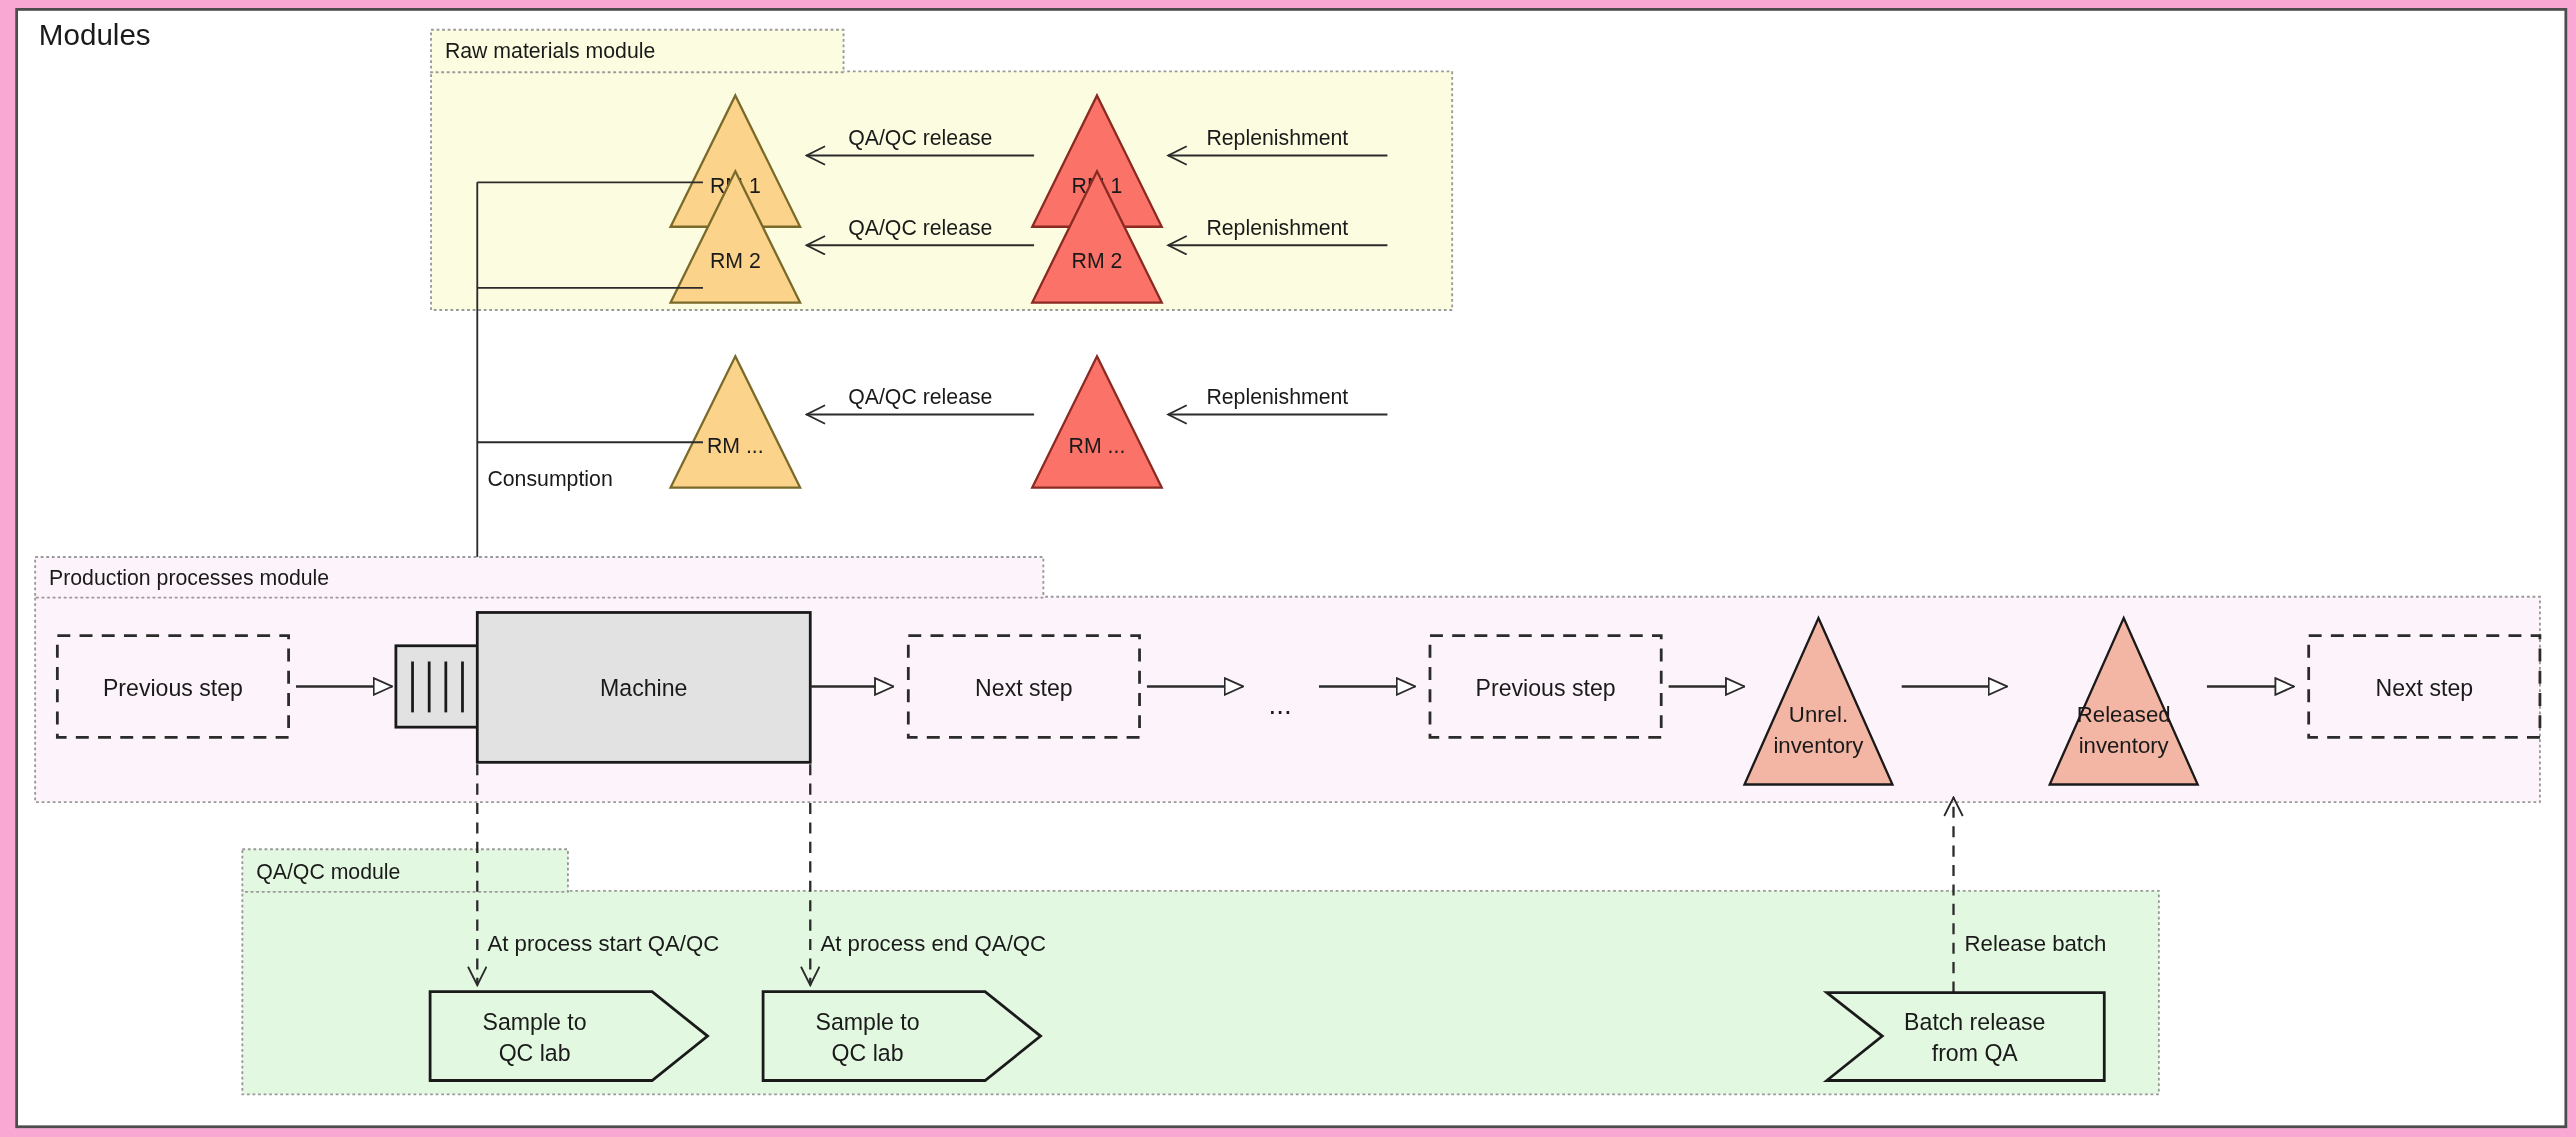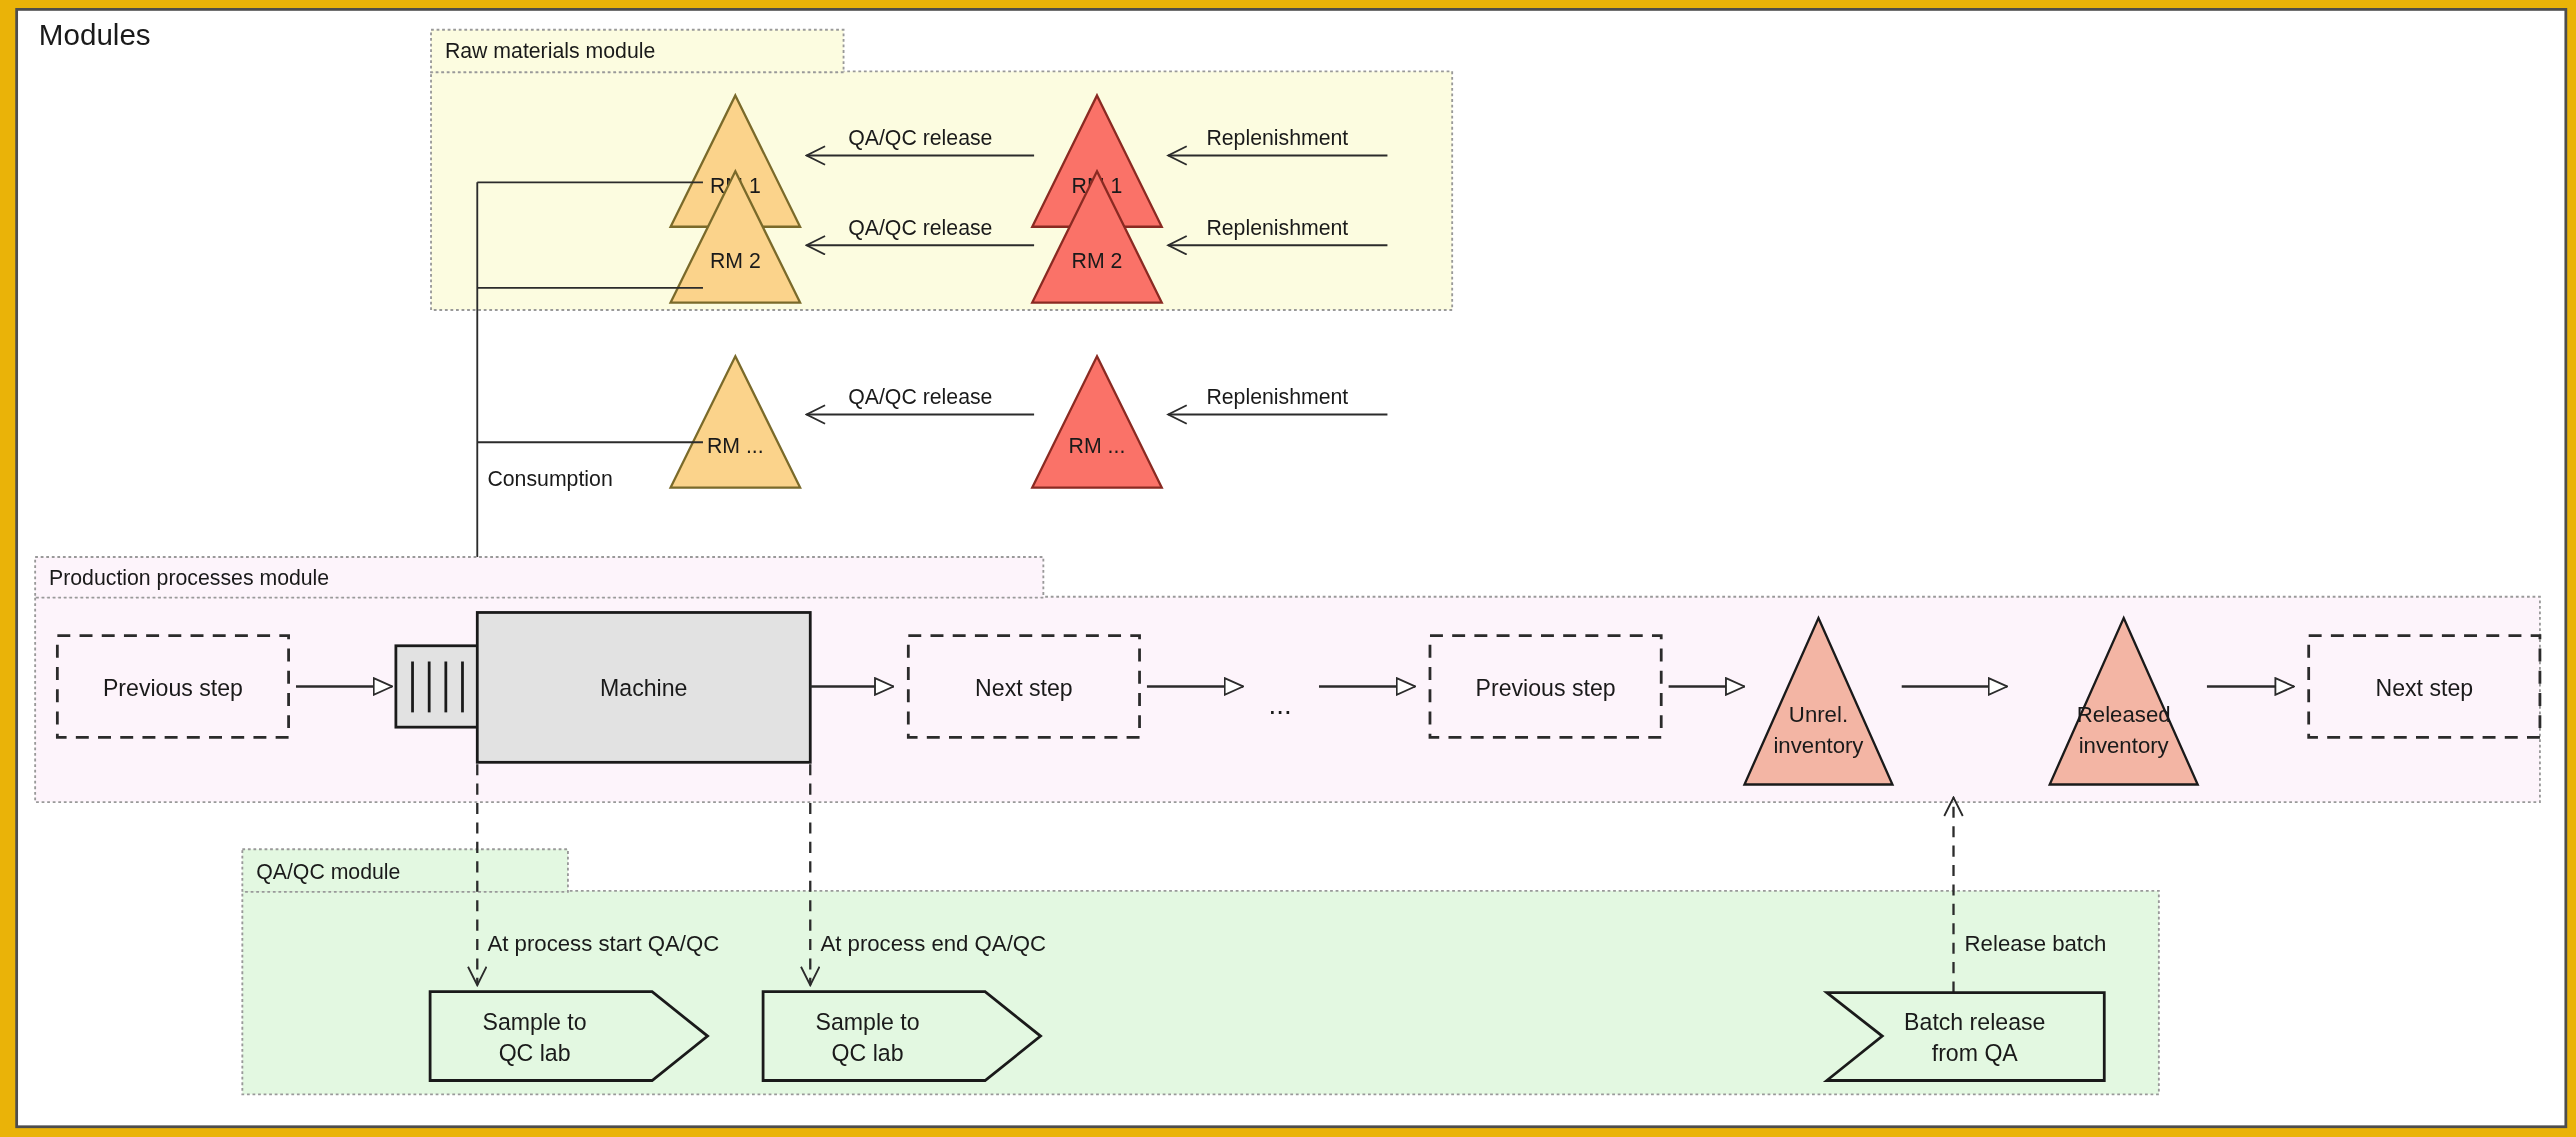--- a/index.html
+++ b/index.html
@@ -1,17 +1,17 @@
 <!DOCTYPE html>
 <html style="font-size:15px"><head>
 <meta charset="utf-8">
 <style>
   html,body{margin:0;padding:0;background:#ffffff;}
   body{width:2576px;height:1138px;font-family:"Liberation Sans",sans-serif;}
-  #stage{position:relative;width:2576px;height:1138px;overflow:hidden;background:#eab308;}
+  #stage{position:relative;width:2576px;height:1138px;overflow:hidden;background:#f9a8d4;}
   svg{display:block;}
   .dgm-text{font-family:"Liberation Sans",sans-serif;fill:#1a1a1a;}
 </style>
 </head>
 <body>
 
 <div id="stage">
 <svg width="2576" height="1138" viewBox="0 0 2785 1230" xmlns="http://www.w3.org/2000/svg">
 
   <defs>

